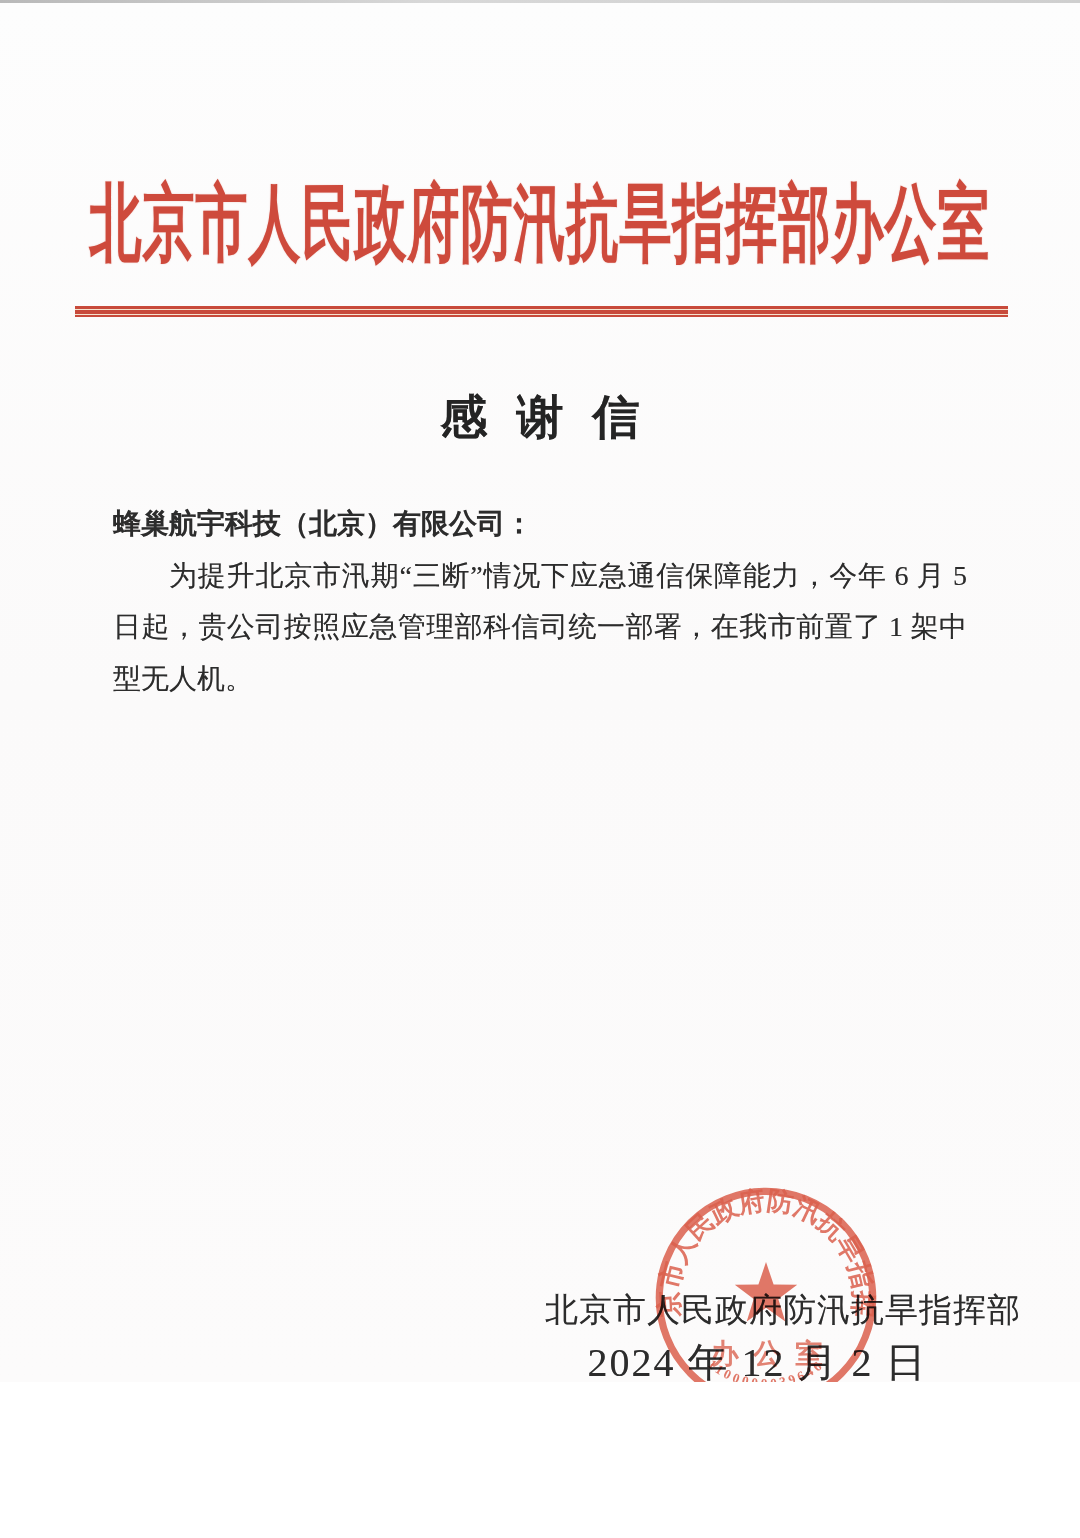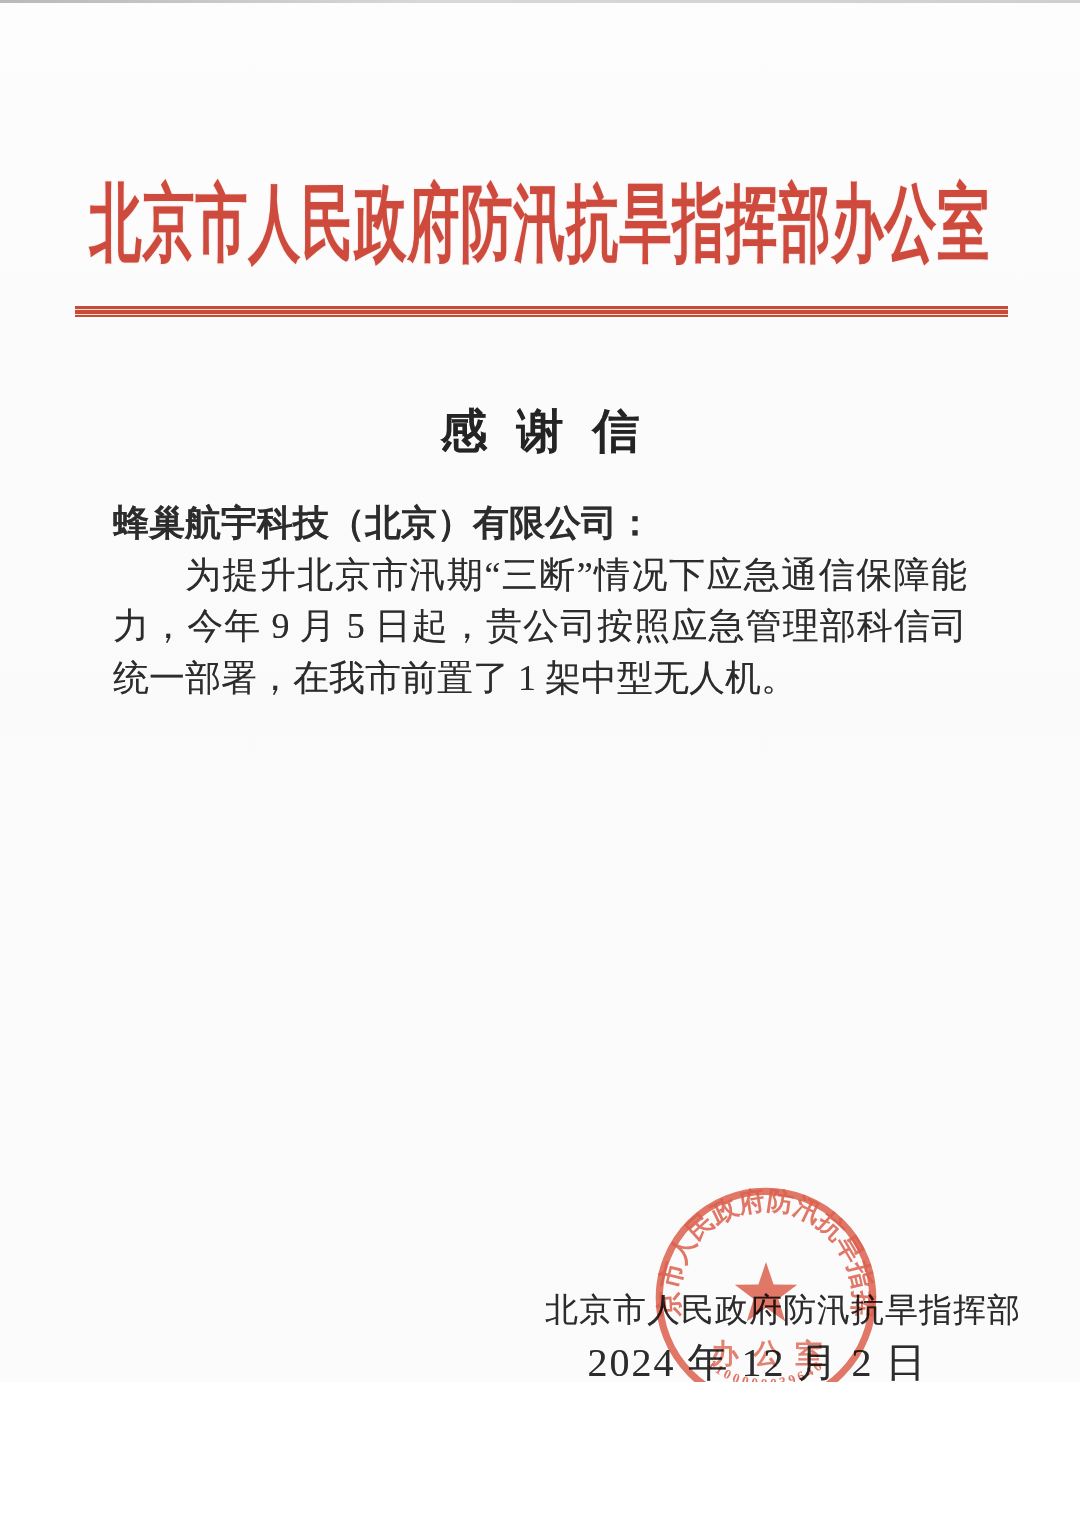--- a/index.html
+++ b/index.html
@@ -49,38 +49,38 @@
       #f4e3cf 3px, #f4e3cf 4px,
       #c84a3b 4px, #c84a3b 8px,
       #f4e3cf 8px, #f4e3cf 9px,
       #c84a3b 9px, #c84a3b 11px,
       transparent 11px
     );
   }
   
   .letter-title {
     position: absolute;
-    top: 400px;
+    top: 386px;
     left: 0;
     width: 100%;
     text-align: center;
     font-size: 47px;
     font-weight: bold;
     color: #242424;
     letter-spacing: 0.62em;
     text-indent: 0.62em;
     text-shadow: 0 0 0.6px rgba(0,0,0,0.4);
   }
   
   .letter-body {
     position: absolute;
     top: 498px;
     left: 113px;
     width: 854px;
-    font-size: 36px;
+    font-size: 28px;
     line-height: 51.6px;
     color: #2c2c2c;
     text-align: justify;
     text-shadow: 0 0 0.5px rgba(0,0,0,0.35);
   }
   .letter-body p { margin: 0; }
   .salutation {
     font-weight: bold;
     text-indent: 0;
   }
@@ -146,21 +146,21 @@
   <div class="scan-top-edge"></div>
 
   <div class="letterhead">北京市人民政府防汛抗旱指挥部办公室</div>
 
   <div class="header-rule"></div>
 
   <div class="letter-title">感谢信</div>
 
   <div class="letter-body">
     <p class="salutation">蜂巢航宇科技（北京）有限公司：</p>
-    <p class="para">为提升北京市汛期“三断”情况下应急通信保障能力，今年 9 月 5 日起，贵公司按照应急管理部科信司统一部署，在我市前置了 1 架中型无人机。</p>
+    <p class="para">为提升北京市汛期“三断”情况下应急通信保障能力，今年 6 月 5 日起，贵公司按照应急管理部科信司统一部署，在我市前置了 1 架中型无人机。</p>
   </div>
 
   <div class="sign-block">
     <div class="sign-name">北京市人民政府防汛抗旱指挥部</div>
     <div class="sign-date">2024 年 12 月 2 日</div>
   </div>
 
   <svg class="seal" viewBox="0 0 230 230" aria-hidden="true">
     <defs>
       <path id="ringPath" d="M 34.2 144.4 A 86 86 0 1 1 195.8 144.4" fill="none"></path>

